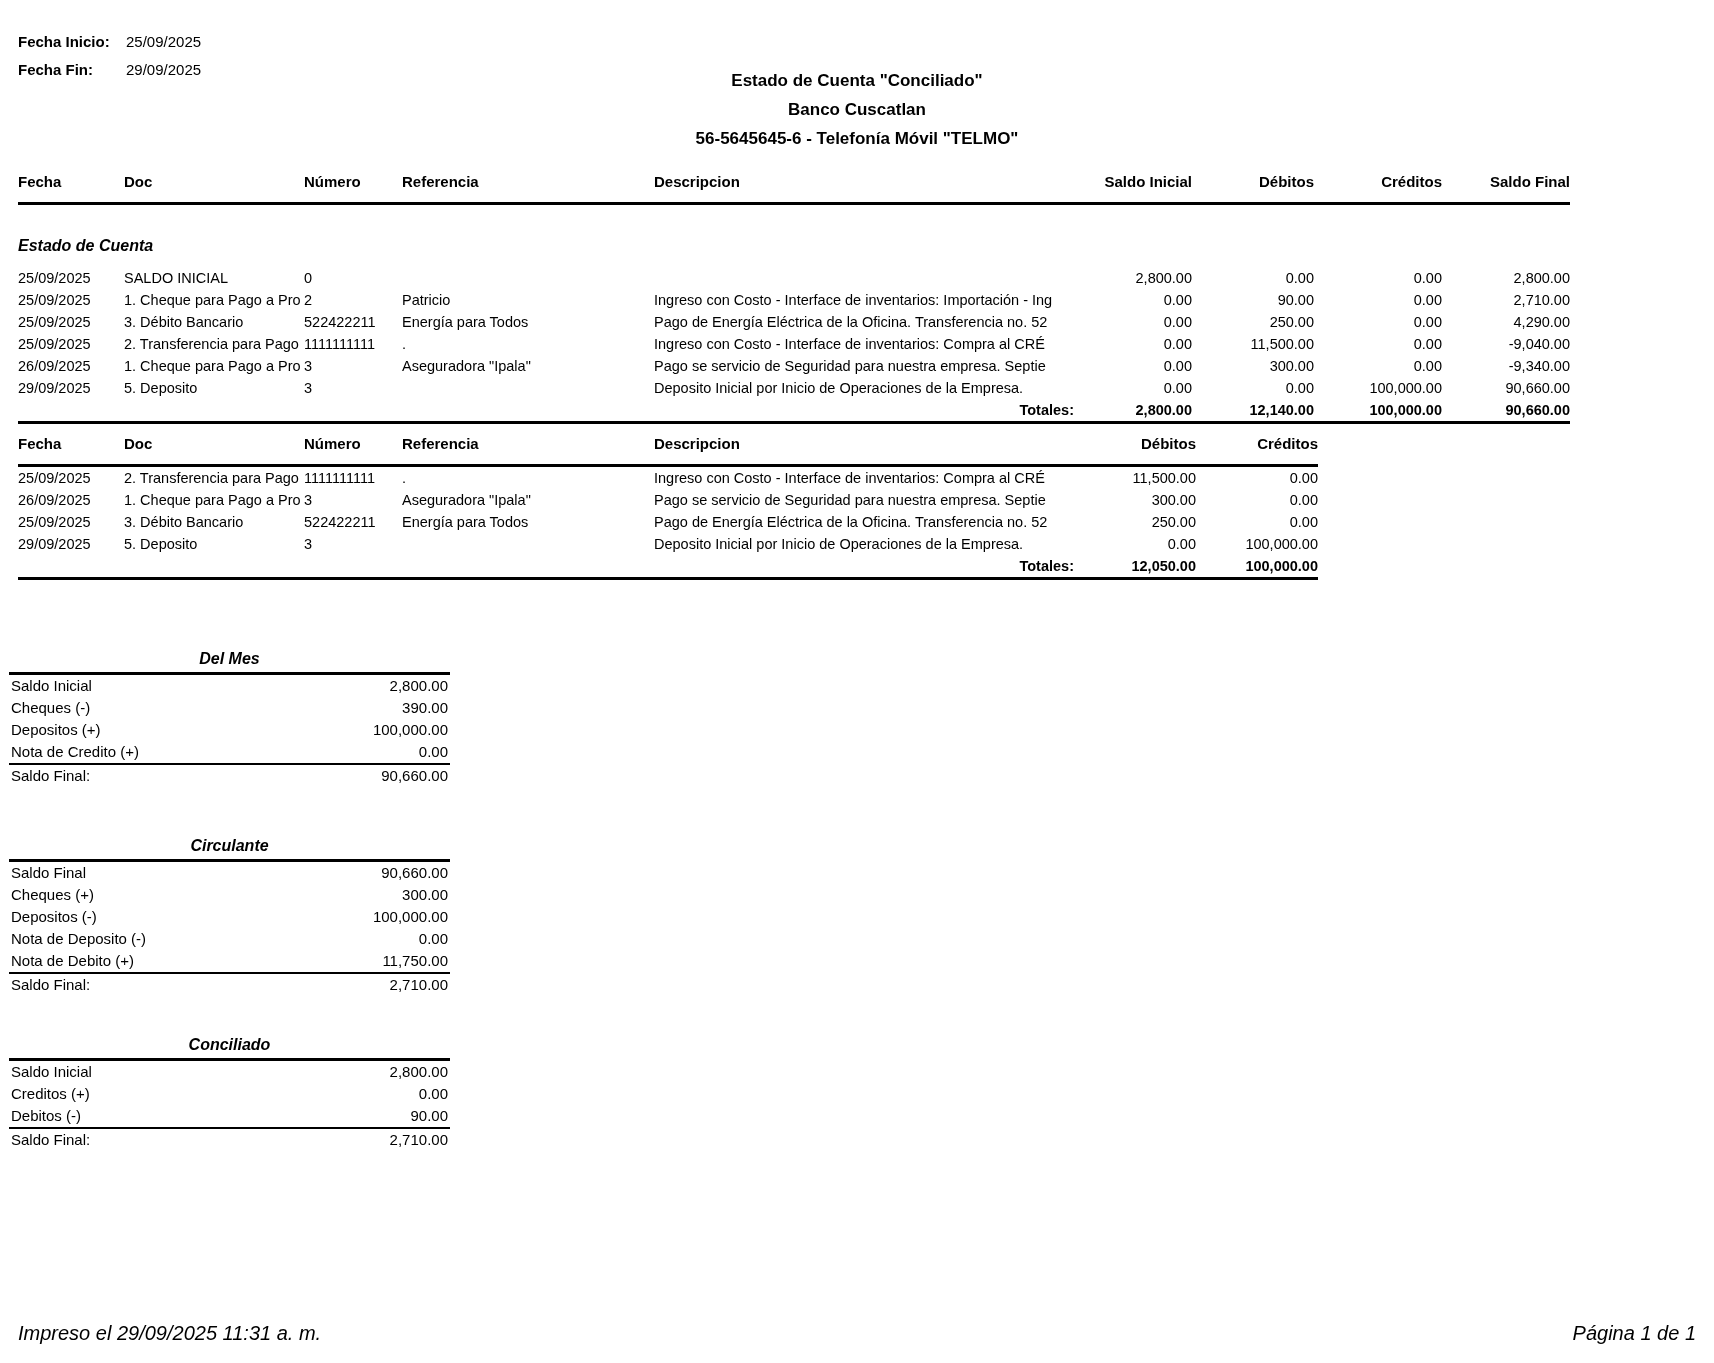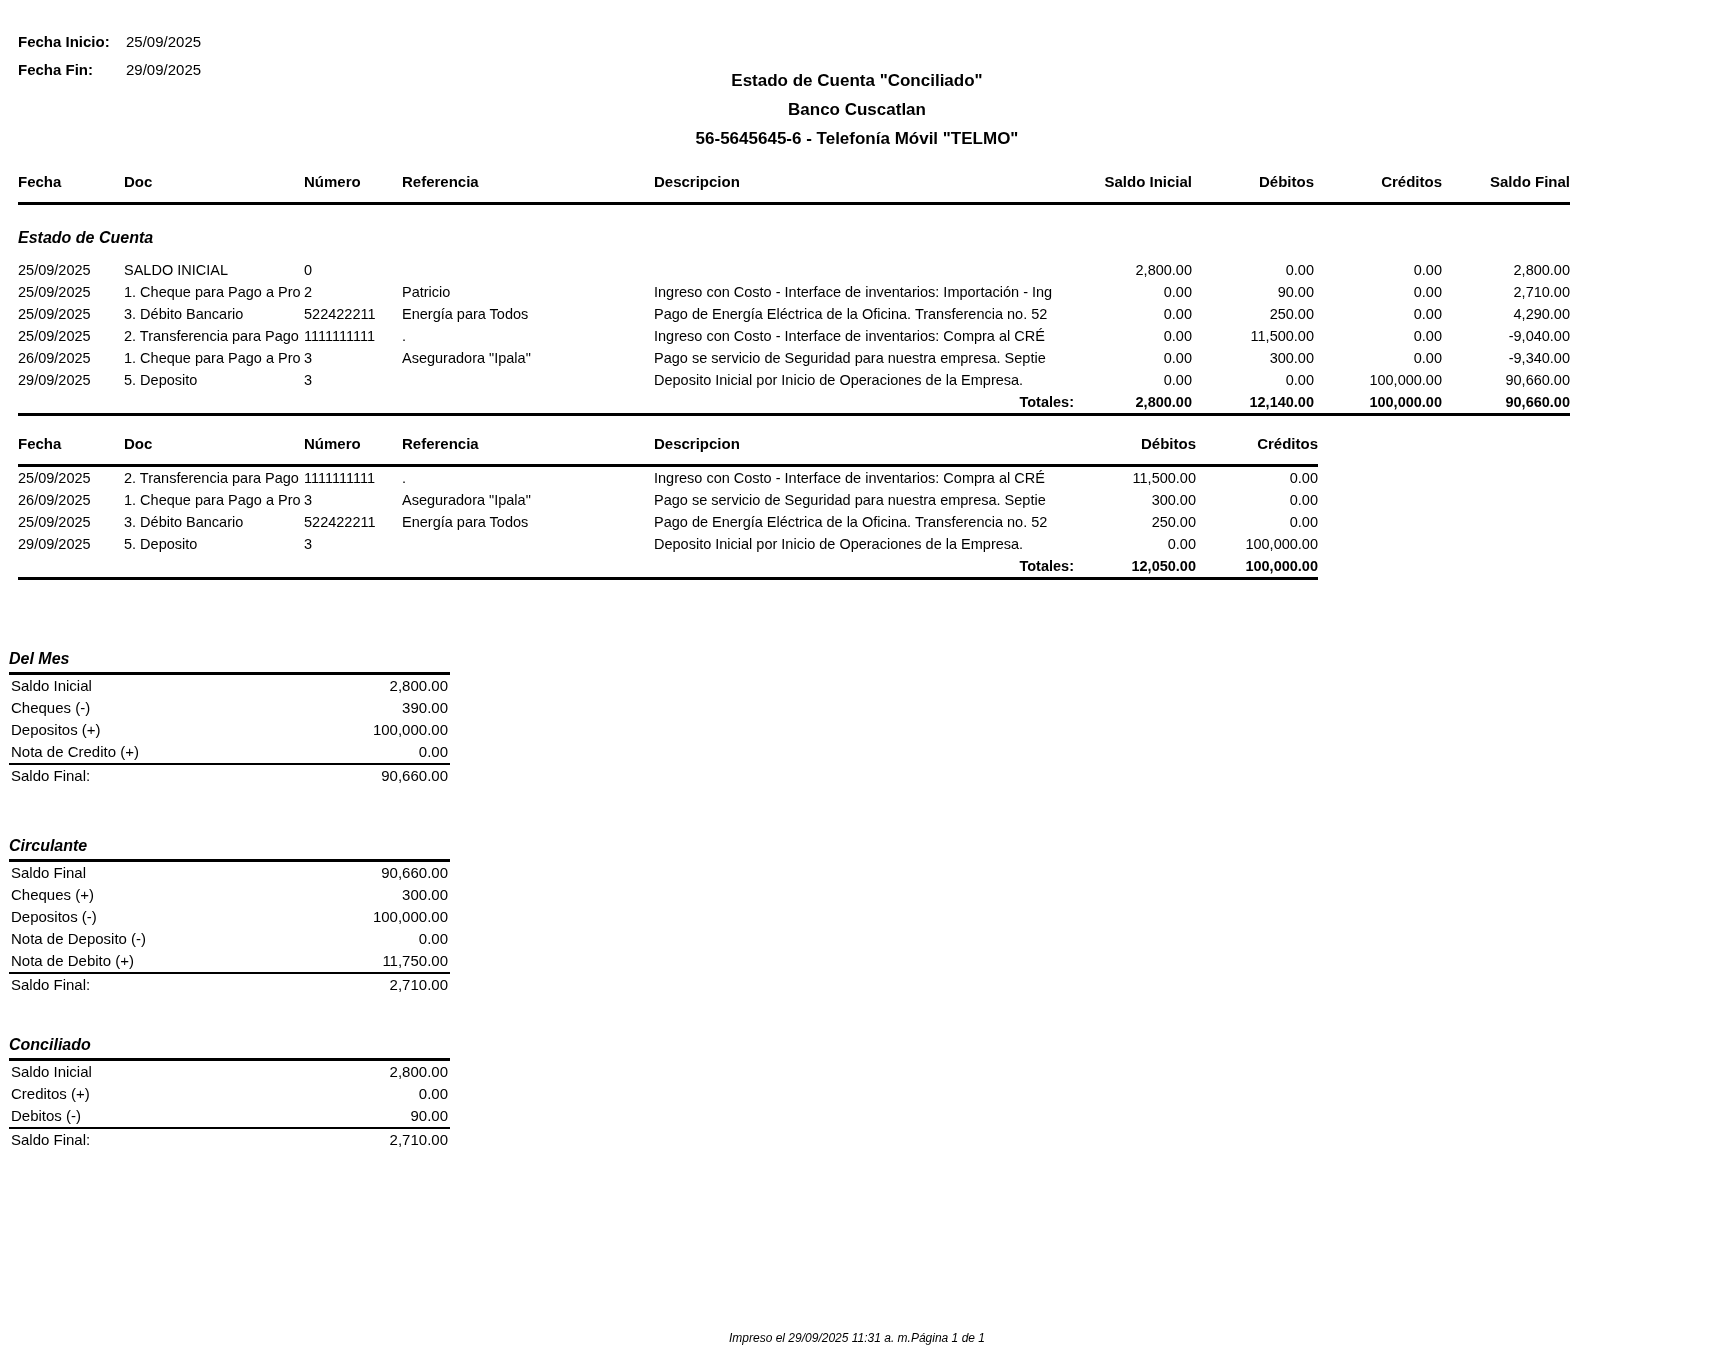--- a/index.html
+++ b/index.html
@@ -89,21 +89,21 @@
     height: 0;
     font-size: 0;
     line-height: 0;
   }
   .sec-title td {
     font-style: italic;
     font-weight: bold;
     font-size: 16px;
     height: 40px;
     line-height: 38px;
-    padding-top: 14px;
+    padding-top: 22px;
   }
   .data-row td {
     height: 22px;
     line-height: 22px;
     font-size: 14.5px;
   }
   .num { text-align: right; }
   .tot-label {
     text-align: right;
     font-weight: bold;
@@ -124,20 +124,21 @@
   .colA-deb { width: 122px; }
   .colA-cre { width: 128px; }
   .colA-sf { width: 128px; }
 
   
   .summary {
     position: absolute;
     font-size: 15px;
   }
   .sum-title {
+    text-align: center;
     font-style: italic;
     font-weight: bold;
     font-size: 16px;
     height: 26px;
     line-height: 26px;
   }
   .sum-tbl {
     border-collapse: collapse;
     width: 441px;
     table-layout: fixed;
@@ -154,23 +155,23 @@
   .topline td { border-top: 3px solid #000; }
   .preline td { border-top: 2px solid #000; }
 
   
   .footer {
     position: absolute;
     left: 18px;
     right: 18px;
     bottom: 18px;
     display: flex;
-    justify-content: center;
+    justify-content: space-between;
     font-style: italic;
-    font-size: 12px;
+    font-size: 20px;
   }
   .footer span { white-space: nowrap; }
 </style>
 </head>
 <body>
 
 <div class="page">
 
   <div class="meta">
     <div class="meta-row">

